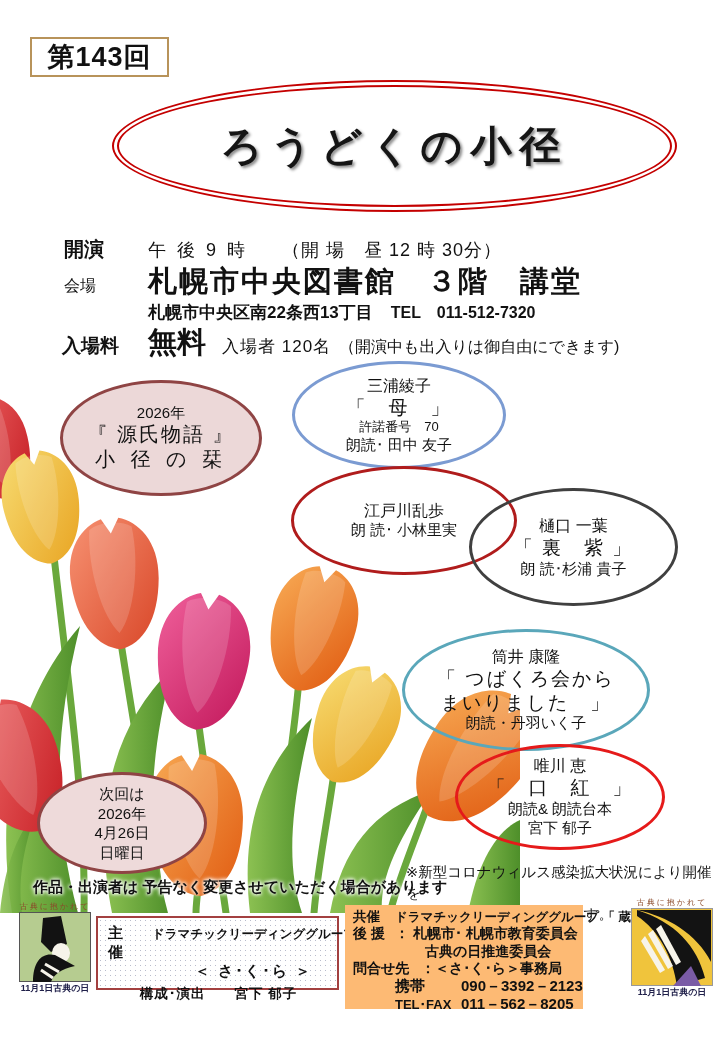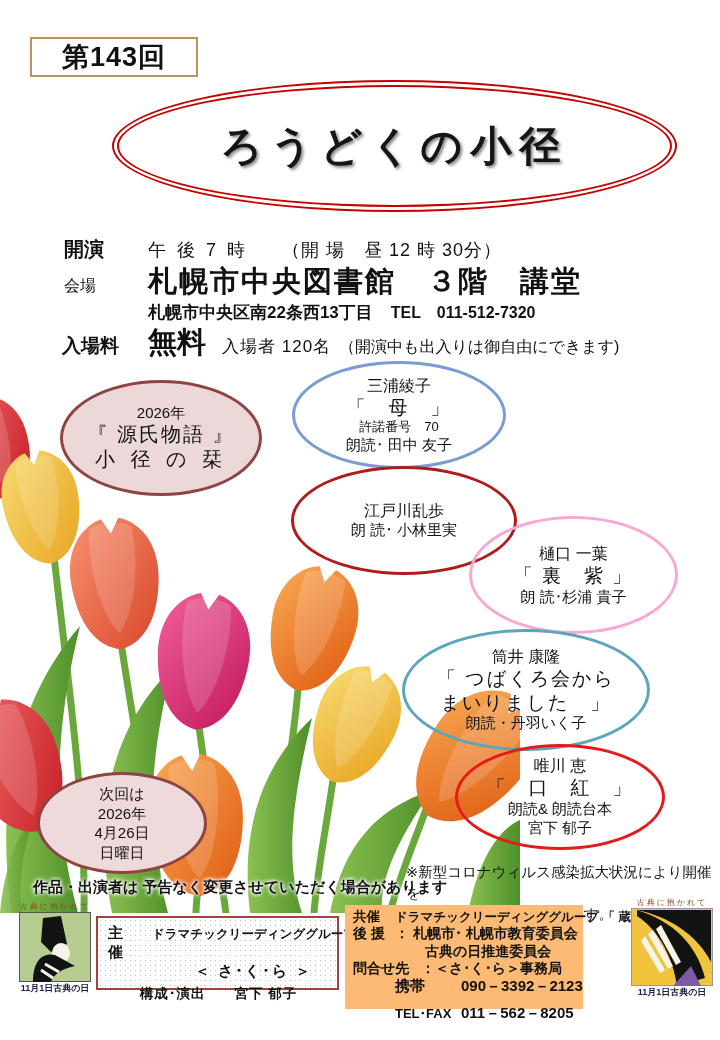--- a/index.html
+++ b/index.html
@@ -1,21 +1,21 @@
 <!DOCTYPE html>
 <html><head>
 <meta charset="utf-8">
 <style>
   * { margin:0; padding:0; box-sizing:border-box; }
   body { width:720px; height:1040px; background:#fff; position:relative; overflow:hidden;
          font-family:"Liberation Sans","DejaVu Sans",sans-serif; color:#111; }
   .abs { position:absolute; }
 
   
-  .badge { left:30px; top:37px; width:168px; height:40px; border:2px solid #b8935a;
+  .badge { left:30px; top:37px; width:139px; height:40px; border:2px solid #b8935a;
            display:flex; align-items:center; justify-content:center;
            font-size:27px; font-weight:bold; letter-spacing:1px; z-index:4; }
 
   
   .title-oval { left:112px; top:80px; width:565px; height:132px; border:7px double #c40000;
                 border-radius:50%; display:flex; flex-direction:column; align-items:center;
                 justify-content:center; z-index:4; background:#fff; }
   .title-main { font-size:41px; font-weight:bold; letter-spacing:8px; color:#151515;
                 text-shadow:2px 2px 3px #8a8a8a; }
   .title-date { font-size:28px; font-weight:bold; letter-spacing:2px; color:#1a1a1a;
@@ -47,21 +47,21 @@
   .oval { position:absolute; border-radius:50%; display:flex; flex-direction:column;
           align-items:center; justify-content:center; text-align:center; z-index:3;
           line-height:1.25; }
   .oval-genji { left:60px; top:380px; width:202px; height:116px; background:#ecd8d8;
                 border:3px solid #8f4444; }
   .oval-genji .t1 { font-size:15px; }
   .oval-genji .t2 { font-size:20px; letter-spacing:2px; }
   .oval-genji .t3 { font-size:20px; letter-spacing:5px; }
   .oval-miura { left:292px; top:361px; width:214px; height:108px; border:3px solid #7b9bd2; }
   .oval-edogawa { left:291px; top:466px; width:226px; height:109px; border:3px solid #b01c1c; }
-  .oval-higuchi { left:469px; top:516px; width:209px; height:118px; border:3px solid #f9a8d4; }
+  .oval-higuchi { left:469px; top:488px; width:209px; height:118px; border:3px solid #404040; }
   .oval-tsutsui { left:402px; top:629px; width:248px; height:122px; border:3px solid #5aa7ba; }
   .oval-yuikawa { left:455px; top:744px; width:210px; height:106px; border:3px solid #e51a1a; }
   .oval-jikai { left:37px; top:772px; width:170px; height:102px; background:#eedada;
                 border:3px solid #8f4444; line-height:1.3; }
   .oval-jikai div { font-size:15px; }
   .au { font-size:16px; }
   .ti { font-size:19px; letter-spacing:2px; }
   .rd { font-size:15px; }
   .sm { font-size:13px; }
 
@@ -93,36 +93,36 @@
   .contact-box { left:345px; top:905px; width:238px; height:104px; background:#fdba74;
                  z-index:4; padding:4px 6px 0 8px; }
   .c-row { display:flex; align-items:baseline; white-space:nowrap;
            font-weight:bold; line-height:1.22; }
   .c-row .cl { flex:none; }
   .cr1 { font-size:12.5px; } .cr1 .cl { width:42px; font-size:13.5px; }
   .cr2 { font-size:14px; } .cr2 .cl { width:42px; }
   .cr3 { font-size:14px; margin-left:72px; }
   .cr4 { font-size:14px; } .cr4 .cl { width:68px; }
   .cr5 { font-size:15px; margin-left:42px; } .cr5 .cl { width:66px; }
-  .cr6 { font-size:15px; margin-left:42px;margin-top:9px; } .cr6 .cl { width:66px; font-size:13px; }
+  .cr6 { font-size:15px; margin-left:42px; } .cr6 .cl { width:66px; font-size:13px; }
 </style>
 </head>
 <body>
 
 <div class="abs badge">
   <span>第143回</span>
 </div>
 
 <div class="abs title-oval">
   <div class="title-main">ろうどくの小径</div>
 </div>
 
 <div class="abs info-row r1">
   <span class="lbl">開演</span>
-  <span class="v">午 後 7 時</span>
+  <span class="v">午 後 9 時</span>
   <span class="n">（開 場　昼 12 時 30分）</span>
 </div>
 <div class="abs info-row r2">
   <span class="lbl">会場</span>
   <span class="v">札幌市中央図書館　３階　講堂</span>
 </div>
 <div class="abs info-row r3">
   <span class="v">札幌市中央区南22条西13丁目</span>
   <span class="n">TEL　011-512-7320</span>
 </div>

